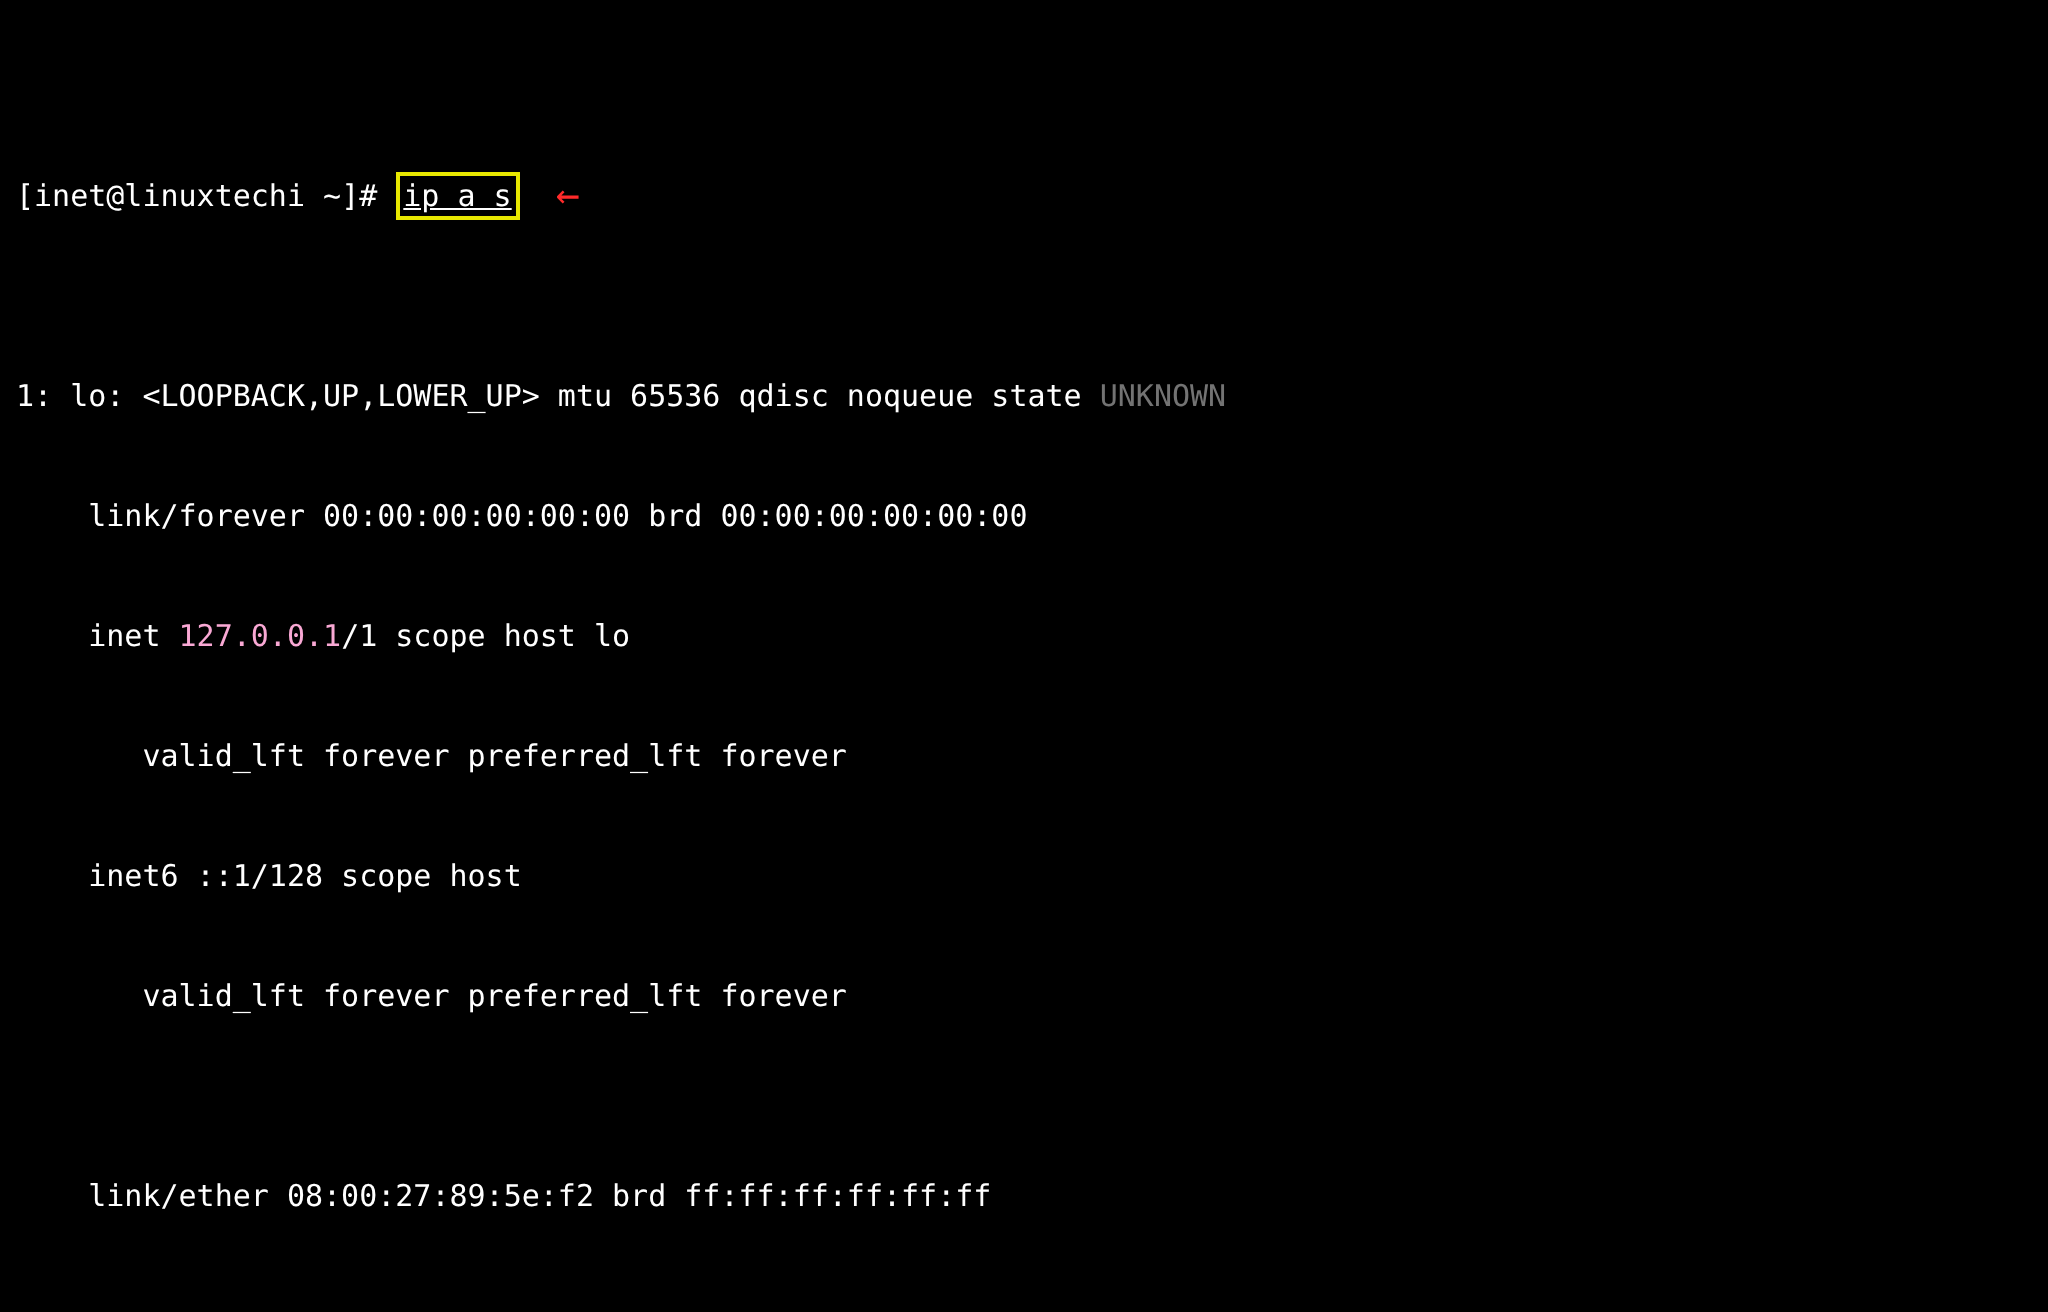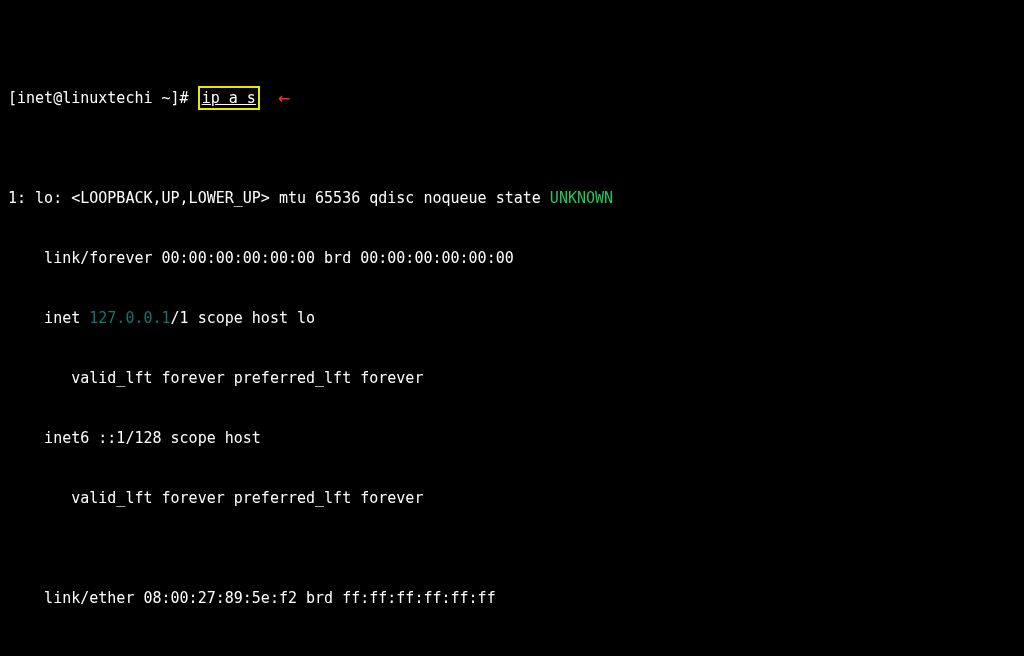--- a/index.html
+++ b/index.html
@@ -14,22 +14,22 @@
     line-height: 20px;
     overflow: hidden;
   }
   .terminal {
     padding: 6px 8px;
     white-space: pre;
   }
   .row { display: block; white-space: pre; }
 
   .white { color: #ffffff; }
-  .yellow { color: #22c55e; }
-  .magenta { color: #0f766e; }
+  .yellow { color: #737373; }
+  .magenta { color: #f9a8d4; }
 
   .boxed {
     border: 2px solid #e8e800;
     padding: 0 2px;
     margin: -2px 0;
     display: inline-block;
     text-decoration: underline;
   }
 
   

